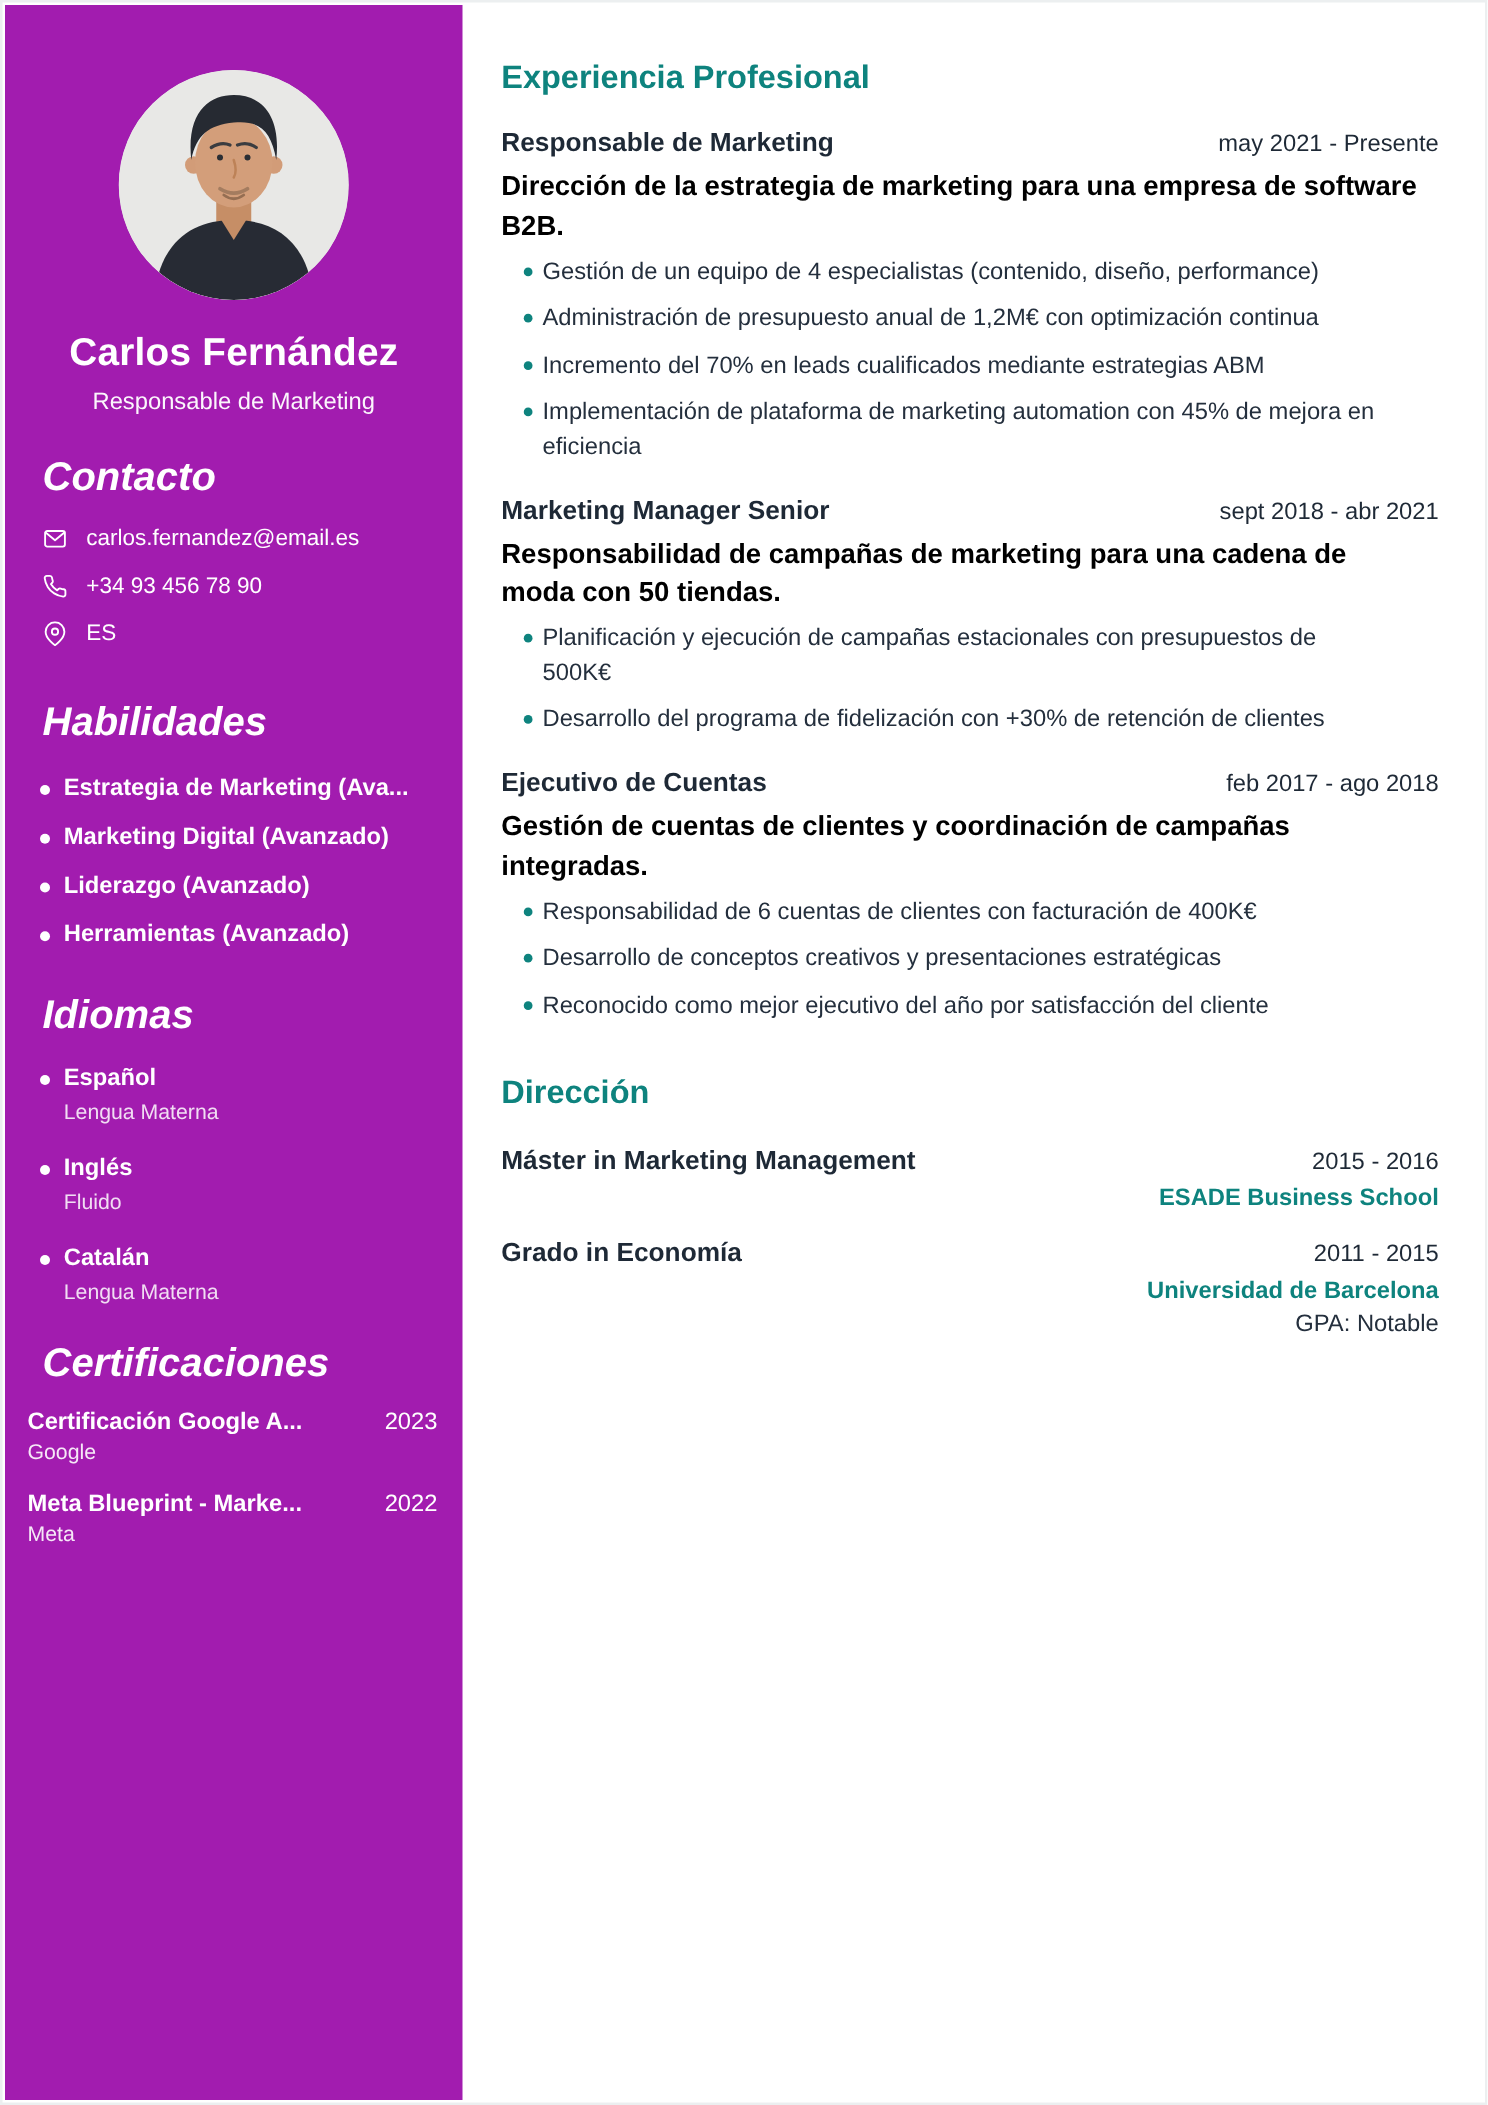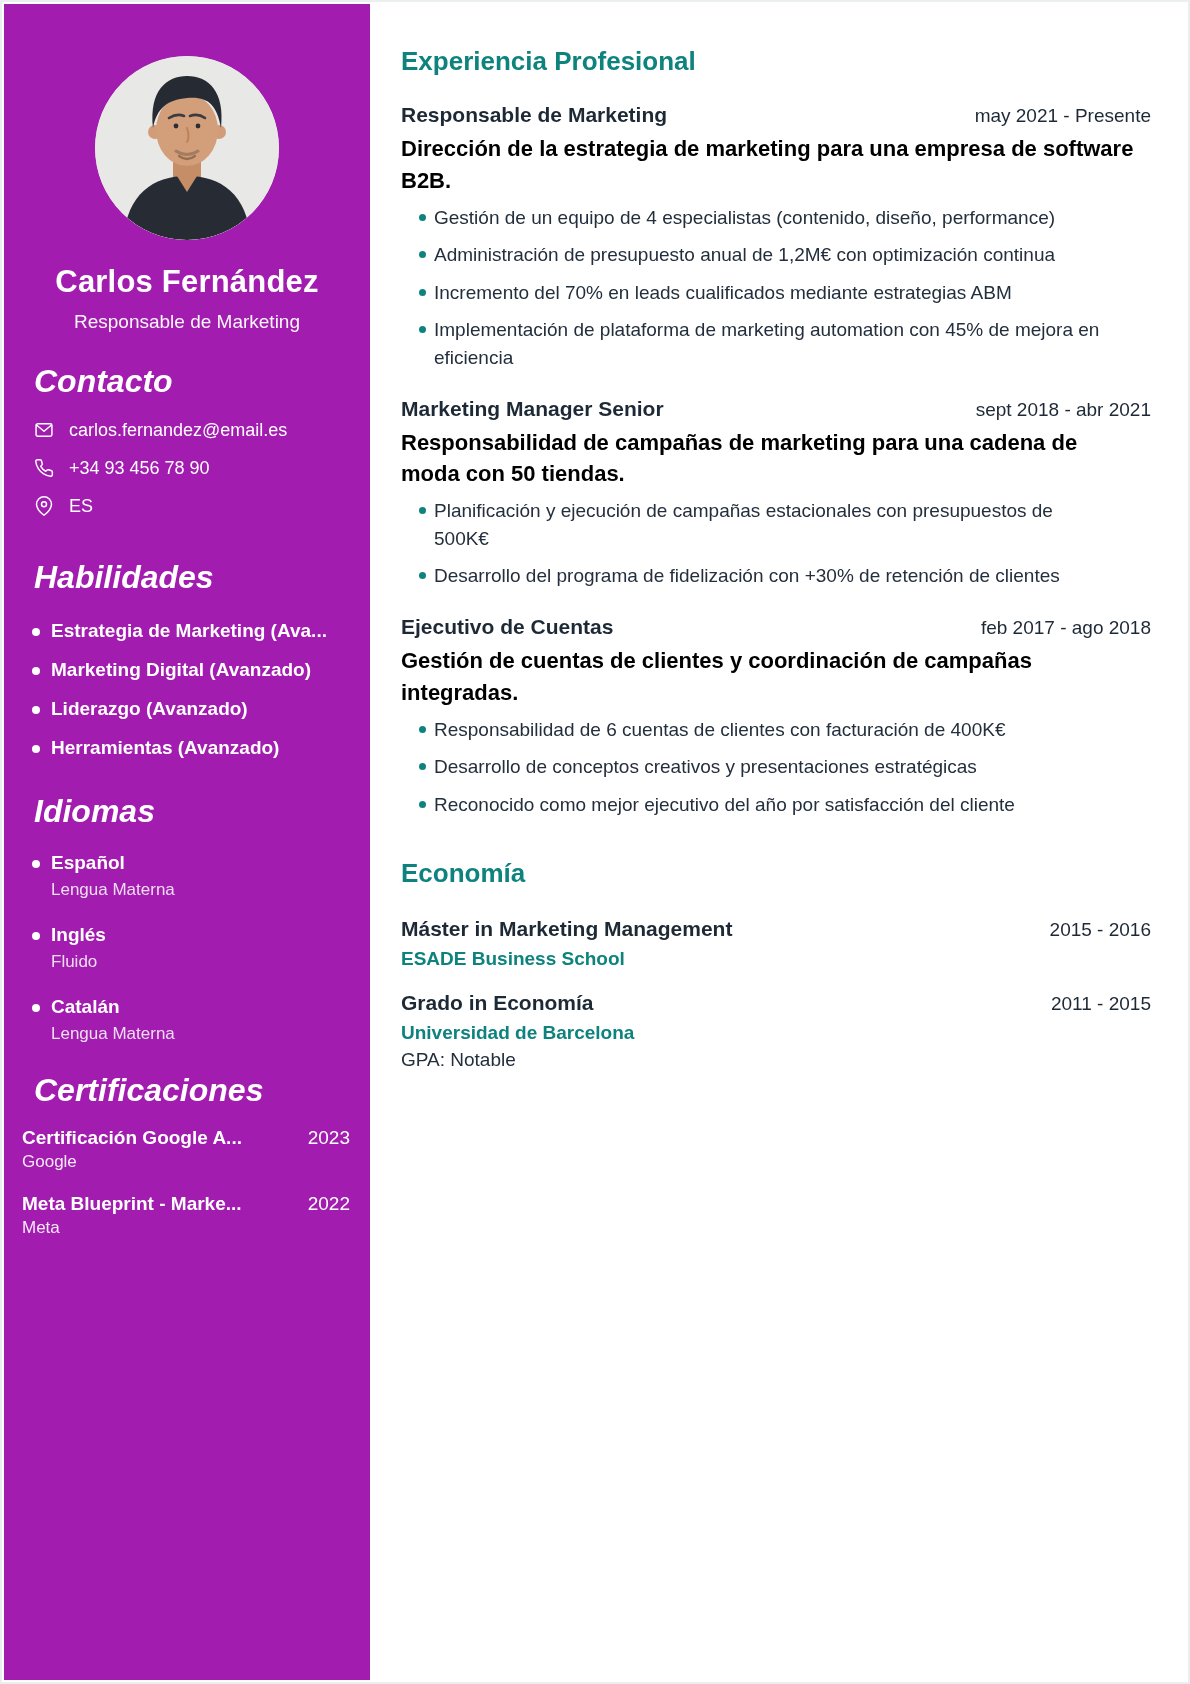--- a/index.html
+++ b/index.html
@@ -33,21 +33,21 @@
   .role {
     text-align:center; margin-top:11px;
     font-size:19px; font-weight:500; color:rgba(255,255,255,.96);
   }
   .side-h {
     margin:30px 16px 0 30px;
     font-size:32px; font-weight:700;font-style:italic;
   }
   .contact-list { list-style:none; margin:20px 0 0 30px; }
   .contact-item {
-    display:flex; align-items:flex-start; gap:15px;
+    display:flex; align-items:flex-end; gap:15px;
     font-size:18px; margin-bottom:17px;
   }
   .contact-item svg { flex-shrink:0; display:block; }
 
   .skill-list { list-style:none; margin:24px 0 0 28px; }
   .skill-list li {
     position:relative; padding-left:19px;
     font-size:19px; font-weight:600; margin-bottom:17px;
     white-space:nowrap; overflow:hidden;
   }
@@ -81,21 +81,21 @@
   .bullets { list-style:none; margin-top:7px; }
   .bullets li {
     position:relative; padding-left:33px; max-width:700px;
     font-size:19px; line-height:1.45; color:#242F3D; margin-bottom:10px;
   }
   .bullets li::before {
     content:""; position:absolute; left:18px; top:10px;
     width:7px; height:7px; border-radius:50%; background:#0E837E;
   }
   .edu-h { margin-top:40px; margin-bottom:28px; }
-  .edu { margin-bottom:21px; }
+  .edu { margin-bottom:21px;text-align:right; }
   .edu-inst { color:#0E837E; font-size:19px; font-weight:600; margin-top:7px; }
   .edu-gpa { font-size:19px; color:#242F3D; margin-top:5px; }
 </style>
 </head>
 <body>
 
 <div class="frame">
 <div class="page">
 
   <aside class="sidebar">
@@ -240,21 +240,21 @@
         <span class="item-dates">feb 2017 - ago 2018</span>
       </div>
       <p class="summary">Gestión de cuentas de clientes y coordinación de campañas integradas.</p>
       <ul class="bullets">
         <li>Responsabilidad de 6 cuentas de clientes con facturación de 400K€</li>
         <li>Desarrollo de conceptos creativos y presentaciones estratégicas</li>
         <li>Reconocido como mejor ejecutivo del año por satisfacción del cliente</li>
       </ul>
     </article>
 
-    <h2 class="main-h edu-h">Economía</h2>
+    <h2 class="main-h edu-h">Dirección</h2>
 
     <article class="edu">
       <div class="row-head">
         <span class="item-title">Máster in Marketing Management</span>
         <span class="item-dates">2015 - 2016</span>
       </div>
       <div class="edu-inst">ESADE Business School</div>
     </article>
 
     <article class="edu">

